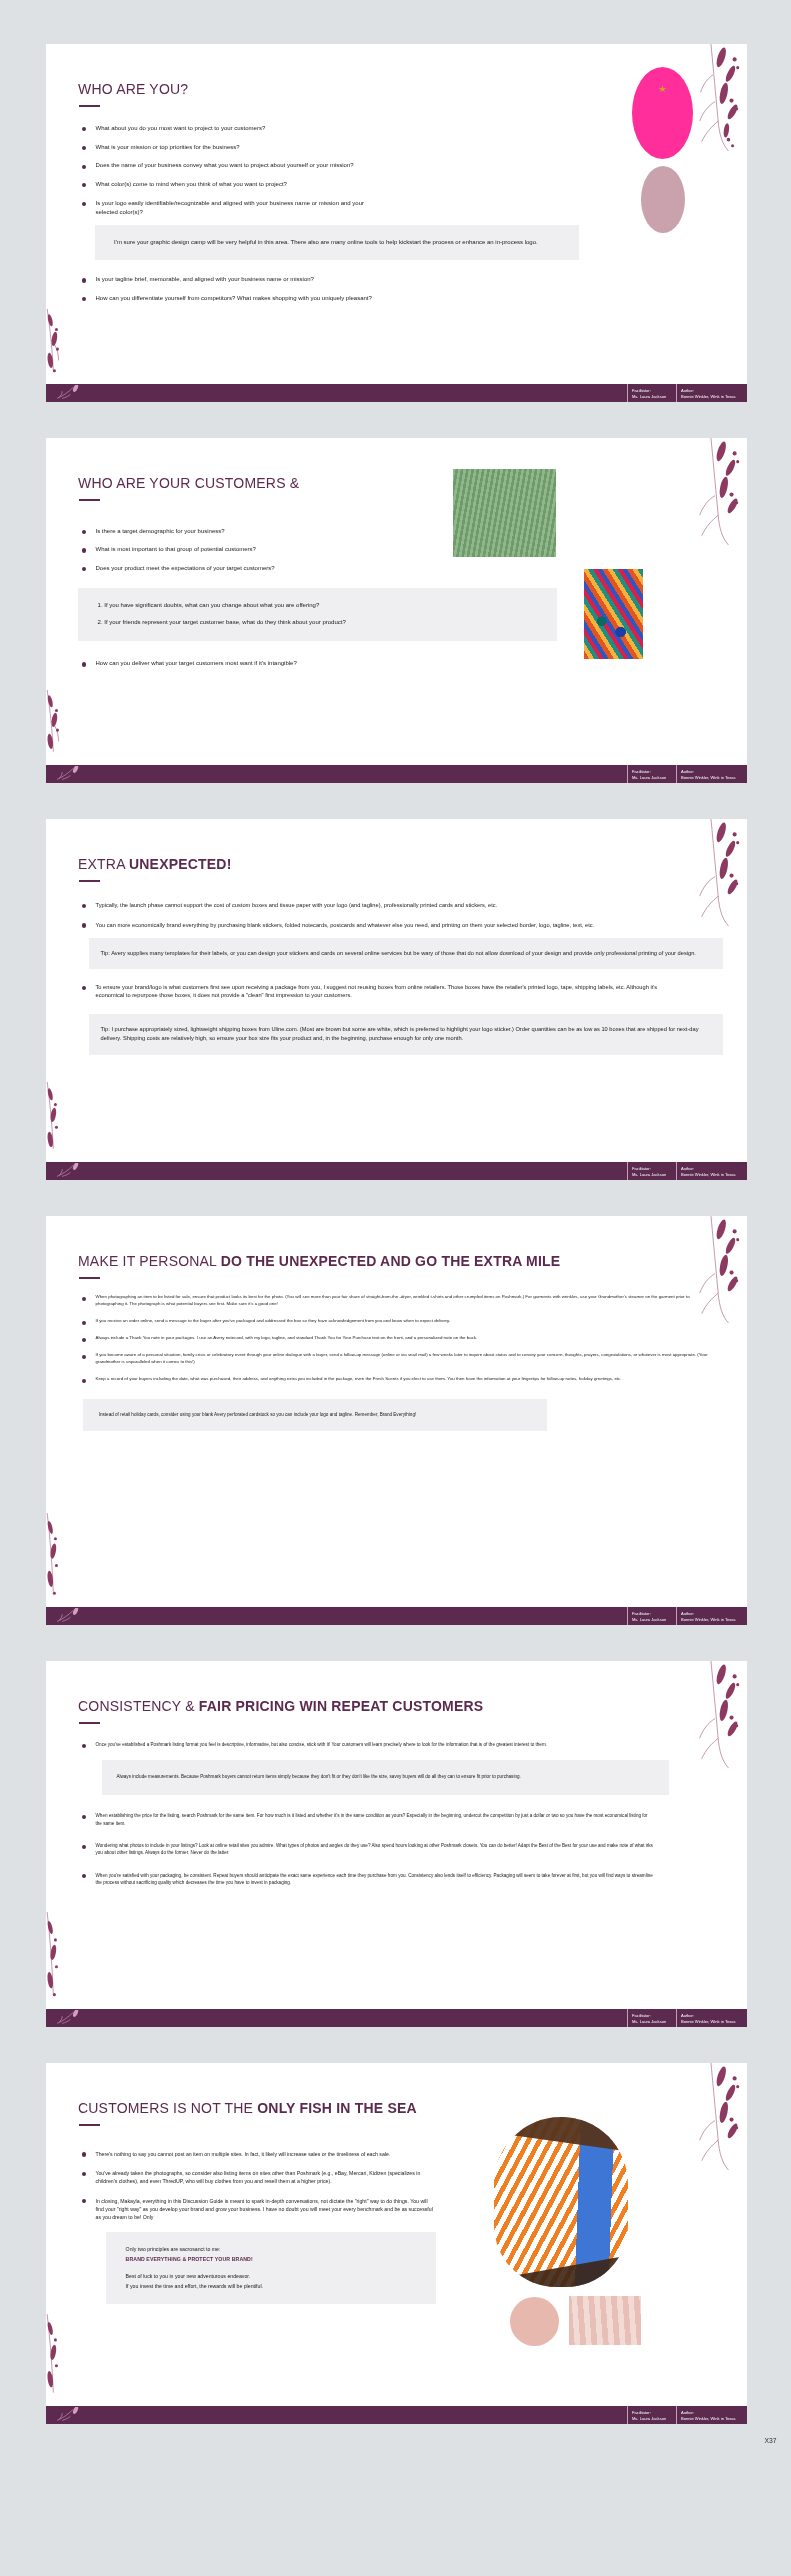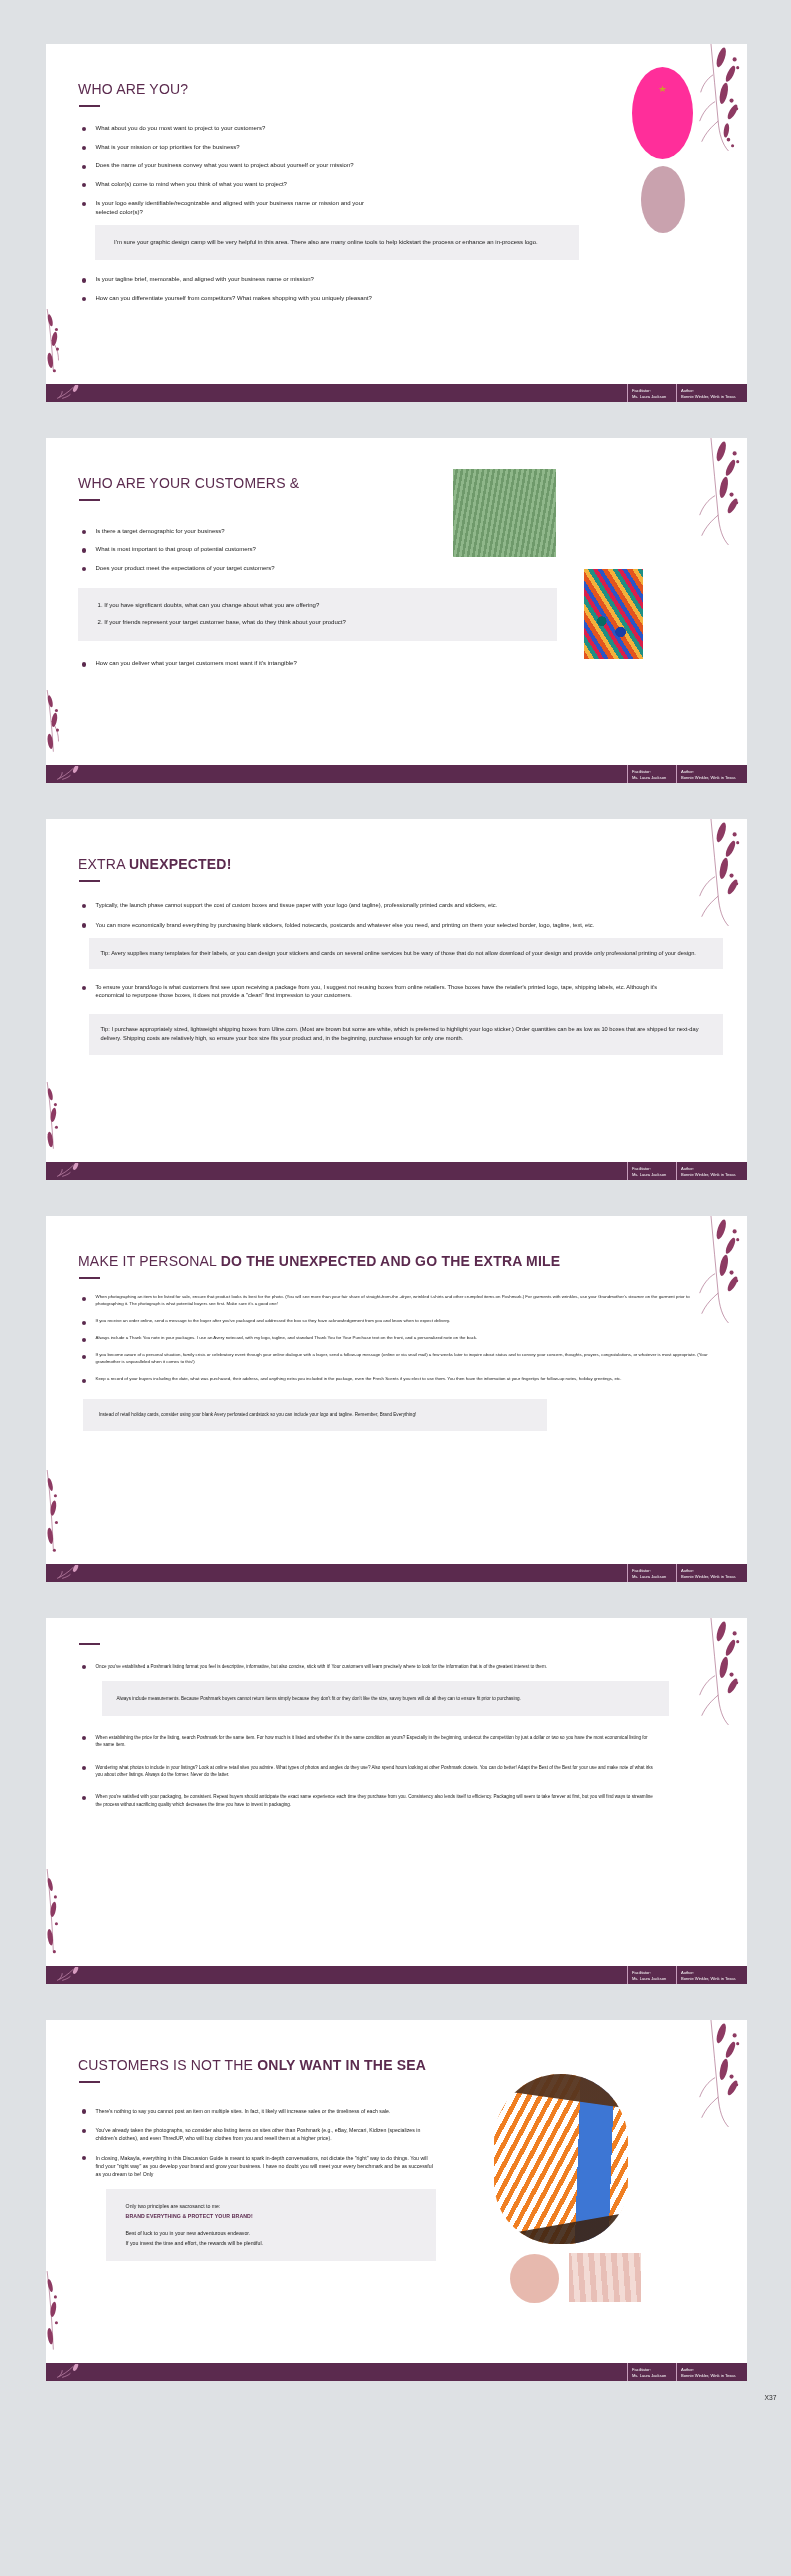--- a/index.html
+++ b/index.html
@@ -446,21 +446,21 @@
         <span>Author:</span>
         <span>Bonnie Winkler, Wink in Texas</span>
       </div>
     </div>
   </section>
   </div>
 
   <div class="spacer"></div>
 
   <div class="slide-wrap">
-  <section class="slide" style="height:366px;">
+  <section class="slide" style="height:409px;">
     <div class="branch tr">
       <svg viewBox="0 0 120 210">
             <g fill="none" stroke="#8d3a62" stroke-width="1">
         <path d="M58 0 C62 50 68 100 72 150 C74 175 80 195 92 208"></path>
         <path d="M72 150 C60 160 48 172 40 190"></path>
         <path d="M66 112 C52 120 42 134 36 150"></path>
             </g>
         <g fill="#8d3a62">
           <ellipse cx="78" cy="26" rx="7" ry="20" transform="rotate(18 78 26)"></ellipse>
           <ellipse cx="96" cy="58" rx="6" ry="17" transform="rotate(26 96 58)"></ellipse>
@@ -552,20 +552,23 @@
           <ellipse cx="100" cy="132" rx="6" ry="16" transform="rotate(30 100 132)"></ellipse>
           <circle cx="104" cy="30" r="4"></circle>
               <circle cx="110" cy="46" r="3"></circle>
           <circle cx="98" cy="110" r="4"></circle>
               <circle cx="108" cy="126" r="3"></circle>
         </g>
           </svg>
     </div>
 
     <div class="title-block">
+      <h1 class="s-title">
+        <span>CONSISTENCY &amp; </span><span class="b">FAIR PRICING WIN REPEAT CUSTOMERS</span>
+      </h1>
       <div class="rule"></div>
     </div>
 
     <div class="body" style="padding-top:17.5px; font-size:4.6px;">
       <ul class="bullets" style="width:577px; line-height:1.8;">
         <li><span>Once you've established a Poshmark listing format you feel is descriptive, informative, but also concise, stick with it! Your customers will learn precisely where to look for the information that is of the greatest interest to them.</span></li>
       </ul>
 
       <div class="callout" style="margin:11.3px 0 0 24px; width:567px; padding:13.4px 14.4px; font-size:4.6px; line-height:1.85;">
         <span>Always include measurements. Because Poshmark buyers cannot return items simply because they don't fit or they don't like the size, savvy buyers will do all they can to ensure fit prior to purchasing.</span>
@@ -636,21 +639,21 @@
           <circle cx="104" cy="30" r="4"></circle>
               <circle cx="110" cy="46" r="3"></circle>
           <circle cx="98" cy="110" r="4"></circle>
               <circle cx="108" cy="126" r="3"></circle>
         </g>
           </svg>
     </div>
 
     <div class="title-block">
       <h1 class="s-title">
-        <span>CUSTOMERS IS NOT THE </span><span class="b">ONLY WANT IN THE SEA</span>
+        <span>CUSTOMERS IS NOT THE </span><span class="b">ONLY FISH IN THE SEA</span>
       </h1>
       <div class="rule"></div>
     </div>
 
     <div class="ph closet" style="left:448px; top:54px; width:134px; height:170px; border-radius:67px 67px 62px 62px;"></div>
     <div class="ph pinkset" style="left:464px; top:234px;"></div>
     <div class="ph pinkset2" style="left:523px; top:233px;"></div>
 
     <div class="body" style="padding-top:24px; font-size:5.2px;">
       <ul class="bullets" style="width:355px; line-height:1.8;">

